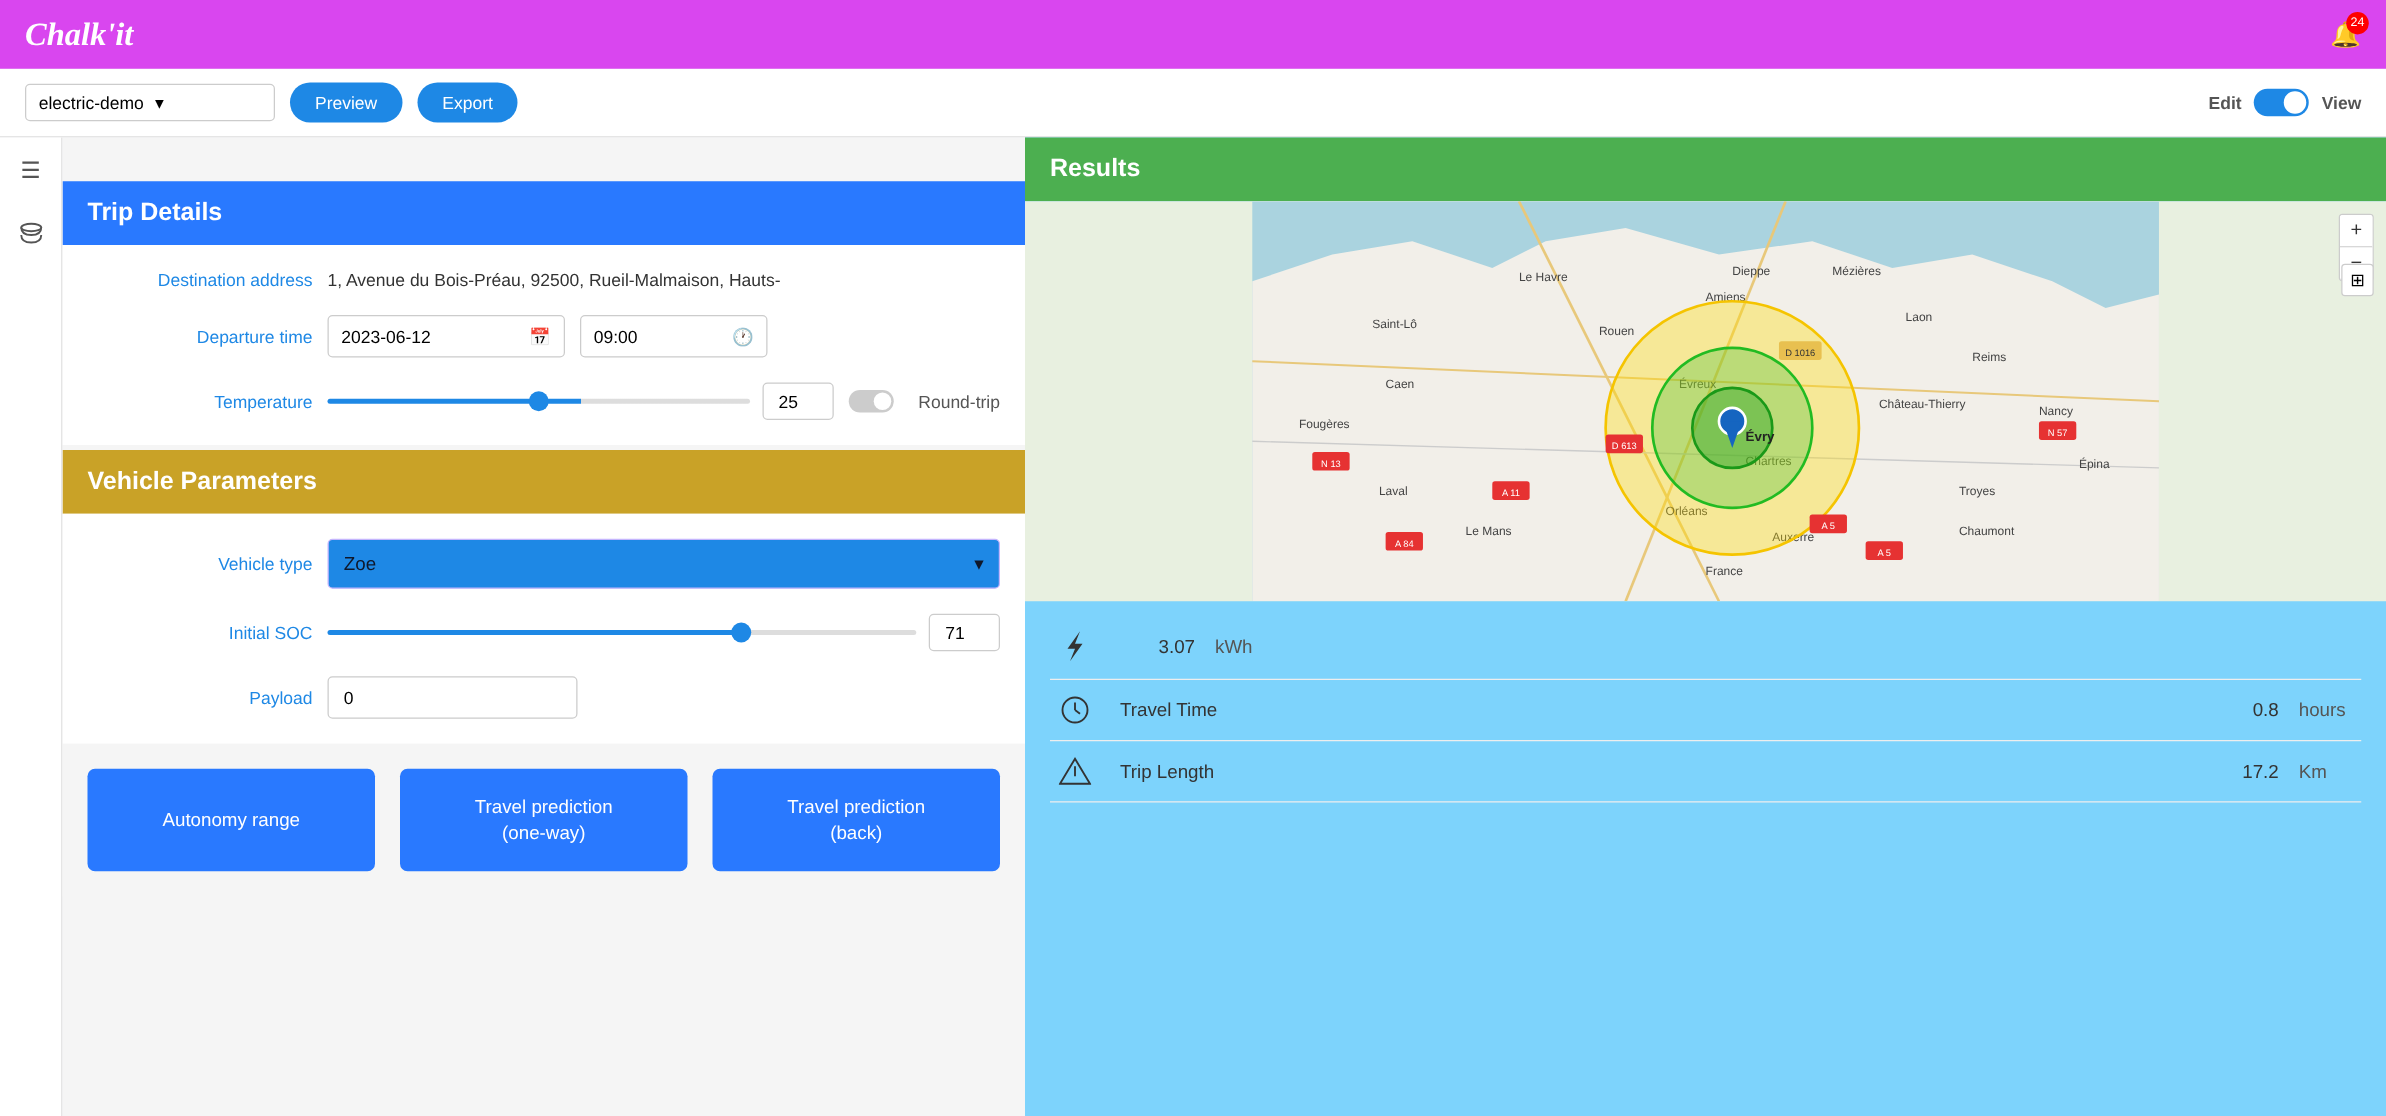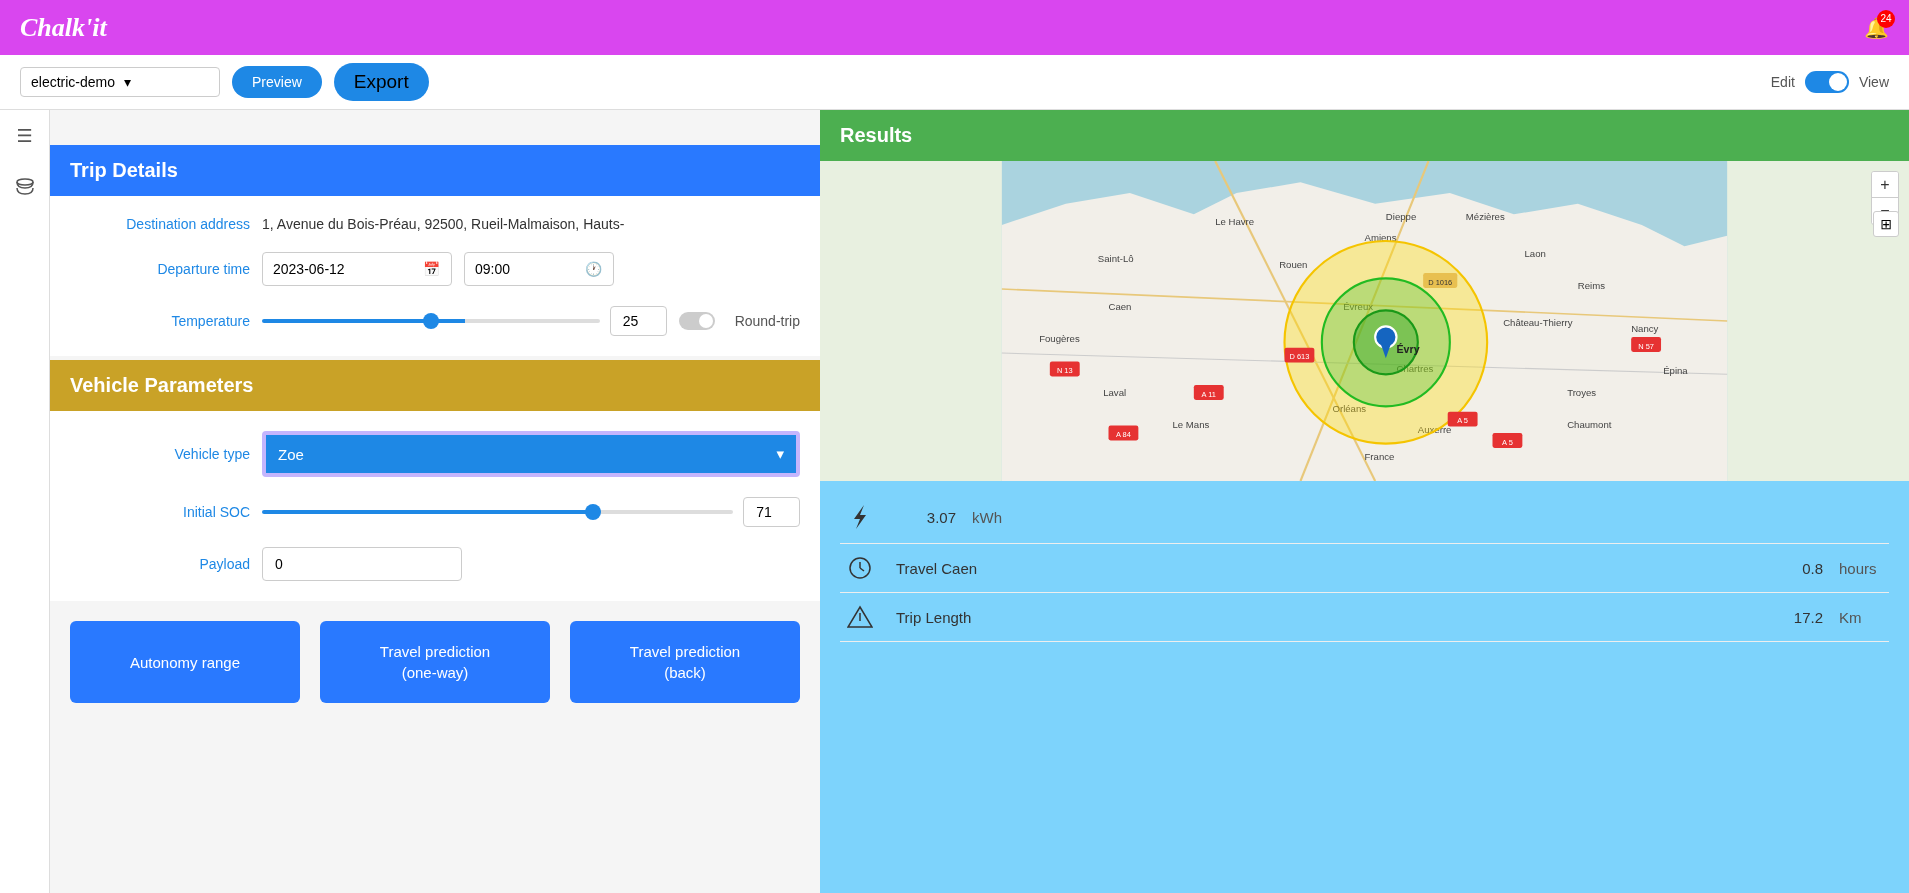--- a/index.html
+++ b/index.html
@@ -72,34 +72,35 @@
       background: #1e88e5;
       color: white;
       border: none;
       border-radius: 20px;
       padding: 8px 20px;
       font-size: 14px;
       cursor: pointer;
     }
     .btn-export {
       background: #1e88e5;
-      color: #000000;
+      color: #ffffff;
       border: none;
       border-radius: 20px;
       padding: 8px 20px;
-      font-size: 19px;
+      font-size: 14px;
       cursor: pointer;
     }
     .toggle-container {
       margin-left: auto;
       display: flex;
       align-items: center;
       gap: 10px;
       font-size: 14px;
       color: #555;
+      font-weight: bold;
     }
     .toggle-switch {
       width: 44px;
       height: 22px;
       background: #1e88e5;
       border-radius: 11px;
       position: relative;
       cursor: pointer;
     }
     .toggle-switch::after {
@@ -256,25 +257,25 @@
       border-radius: 50%;
     }
 
     .vehicle-section {
       margin-top: 4px;
     }
 
     .vehicle-dropdown {
       display: flex;
       align-items: center;
-      border: 4px solid #c4b5fd;
+      border: 1px solid #c4b5fd;
       border-radius: 4px;
       padding: 10px 12px;
       background: #1e88e5;
-      color: #ffffff;
+      color: #0f172a;
       font-size: 15px;
       cursor: pointer;
       flex: 1;
       justify-content: space-between;
     }
 
     .payload-input {
       border: 1px solid #ccc;
       border-radius: 4px;
       padding: 8px 12px;
@@ -649,21 +650,21 @@
       </div>
 
       <div class="result-row">
         <div class="result-icon">
           <svg width="24" height="24" viewBox="0 0 24 24">
             <circle cx="12" cy="12" r="10" stroke="#333" stroke-width="1.5" fill="none"></circle>
             <line x1="12" y1="6" x2="12" y2="12" stroke="#333" stroke-width="1.5"></line>
             <line x1="12" y1="12" x2="16" y2="15" stroke="#333" stroke-width="1.5"></line>
           </svg>
         </div>
-        <span class="result-label">Travel Caen</span>
+        <span class="result-label">Travel Time</span>
         <span class="result-value">0.8</span>
         <span class="result-unit">hours</span>
       </div>
 
       <div class="result-row">
         <div class="result-icon">
           <svg width="26" height="24" viewBox="0 0 26 24">
             <polygon points="13,2 25,22 1,22" stroke="#333" stroke-width="1.5" fill="none"></polygon>
             <line x1="13" y1="8" x2="13" y2="16" stroke="#333" stroke-width="1.5"></line>
           </svg>

